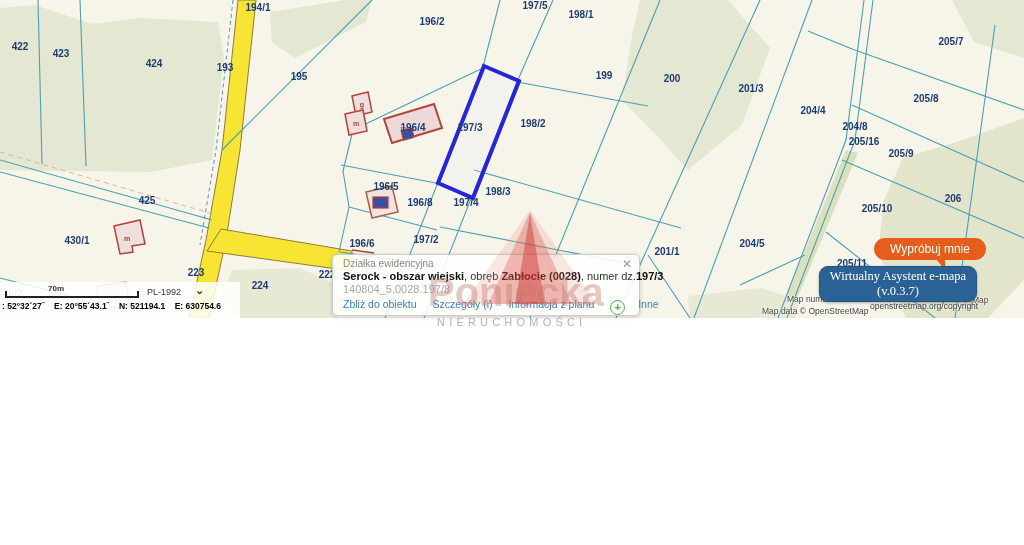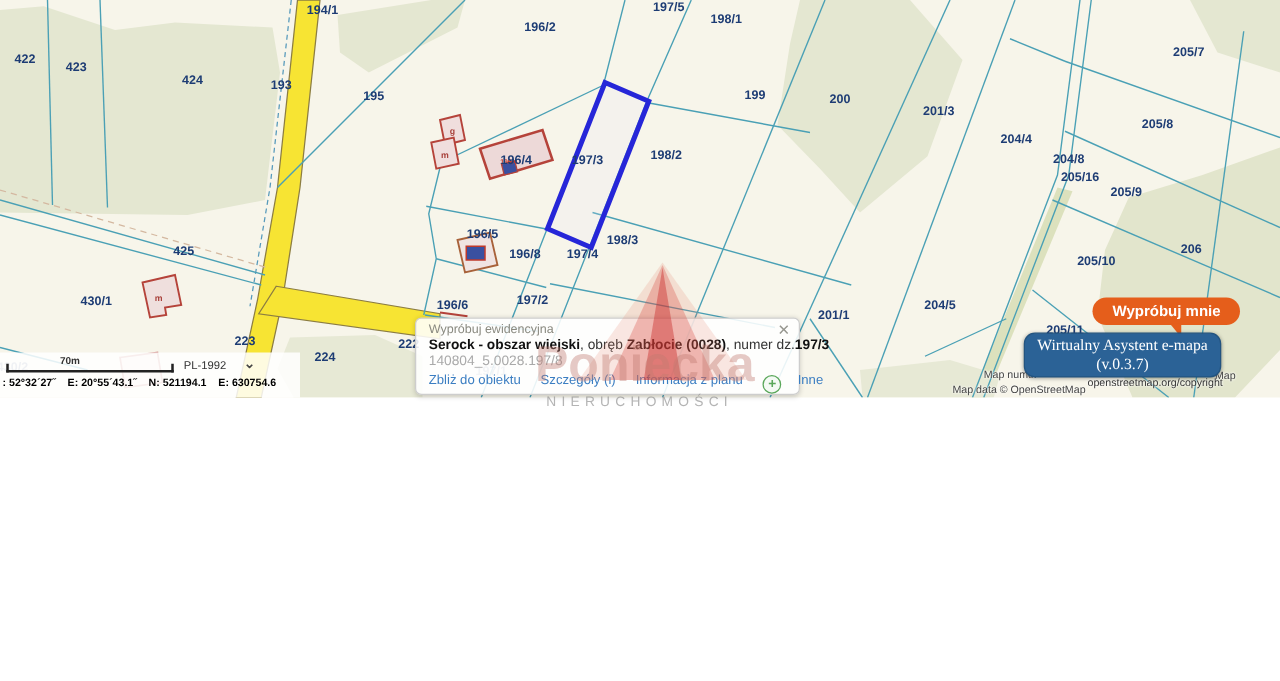--- a/index.html
+++ b/index.html
@@ -32,21 +32,21 @@
              background:rgba(255,255,255,.85);z-index:5;}
   .scale-label{position:absolute;left:48px;top:2px;font-size:8px;font-weight:bold;color:#333;}
   .scale-bar{position:absolute;left:5px;top:9px;width:130px;height:5px;
              border-left:2px solid #222;border-right:2px solid #222;border-bottom:2px solid #222;}
   .crs{position:absolute;left:147px;top:5px;font-size:9px;color:#333;}
   .crs-chevron{position:absolute;left:195px;top:2px;font-size:11px;font-weight:bold;color:#444;cursor:pointer;}
   .coords{position:absolute;left:2px;top:19px;font-size:8.5px;font-weight:bold;color:#000;white-space:pre;}
 
   
   .try-btn{position:absolute;left:874px;top:238px;background:#e55e1b;color:#fff;
-           font-size:12px;font-weight:bold;padding:4px 16px;border-radius:13px;z-index:6;cursor:pointer;}
+           font-size:12px;font-weight:normal;padding:4px 16px;border-radius:13px;z-index:6;cursor:pointer;}
   .try-tail{position:absolute;left:936px;top:259px;width:0;height:0;
             border-top:11px solid #e55e1b;border-left:9px solid transparent;z-index:6;}
   .asst-btn{position:absolute;left:819px;top:266px;width:152px;background:#2b6296;color:#fff;
             font-size:12.5px;text-align:center;padding:2px 2px;border-radius:9px;
             border:1px solid #235480;line-height:1.2;z-index:6;cursor:pointer;
             box-shadow:0 1px 3px rgba(0,0,0,.3);font-family:Liberation Serif, serif;}
 
   
   .attr{position:absolute;font-size:8.5px;color:#444;z-index:4;
         text-shadow:0 0 2px #fff,0 0 2px #fff;white-space:nowrap;}
@@ -178,21 +178,21 @@
         <text class="plabel" x="147" y="204">425</text>
         <text class="plabel" x="77" y="244">430/1</text>
         <text class="plabel" x="327" y="278">222</text>
         <text class="plabel faint" x="10" y="297">430/2</text>
         <text class="plabel faint" x="393" y="300">197/1</text>
       </g>
     </svg>
   </div>
 
   <div class="popup">
-    <div class="hdr">Wypróbuj ewidencyjna</div>
+    <div class="hdr">Działka ewidencyjna</div>
     <span class="close">✕</span>
     <div class="l1"><b>Serock - obszar wiejski</b><span>, obręb </span><b>Zabłocie (0028)</b><span>, numer dz.</span><b>197/3</b></div>
     <div class="l2">140804_5.0028.197/8</div>
     <div class="links">
       <a href="#">Zbliż do obiektu</a>
       <a href="#">Szczegóły (i)</a>
       <a href="#">Informacja z planu</a>
       <span class="plus">+</span>
       <a href="#">Inne</a>
     </div>

